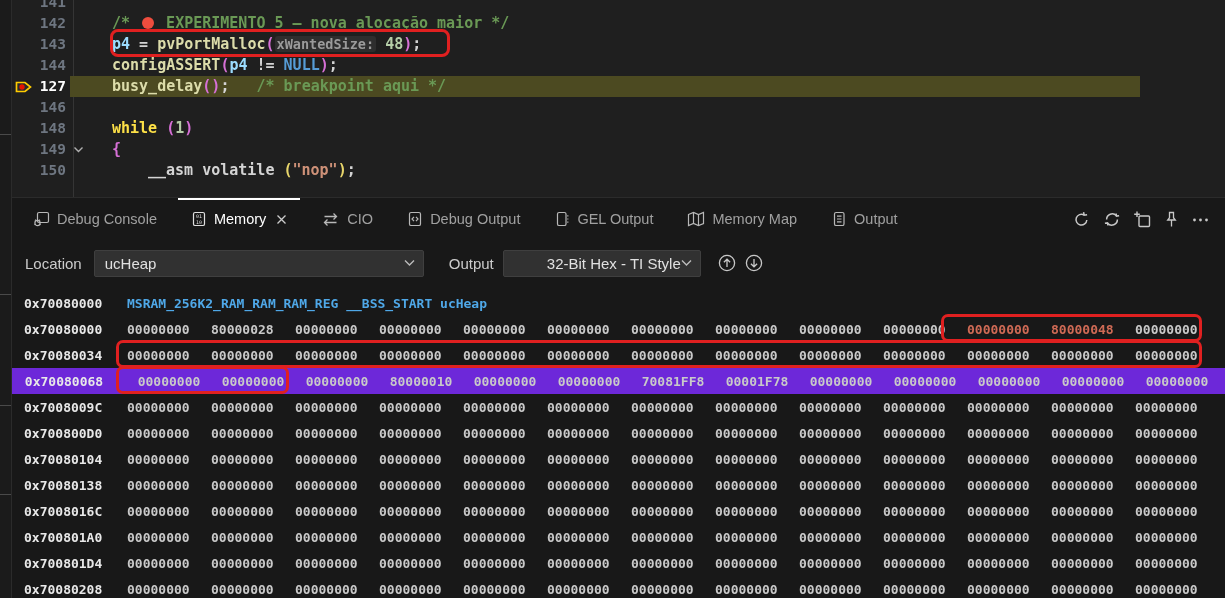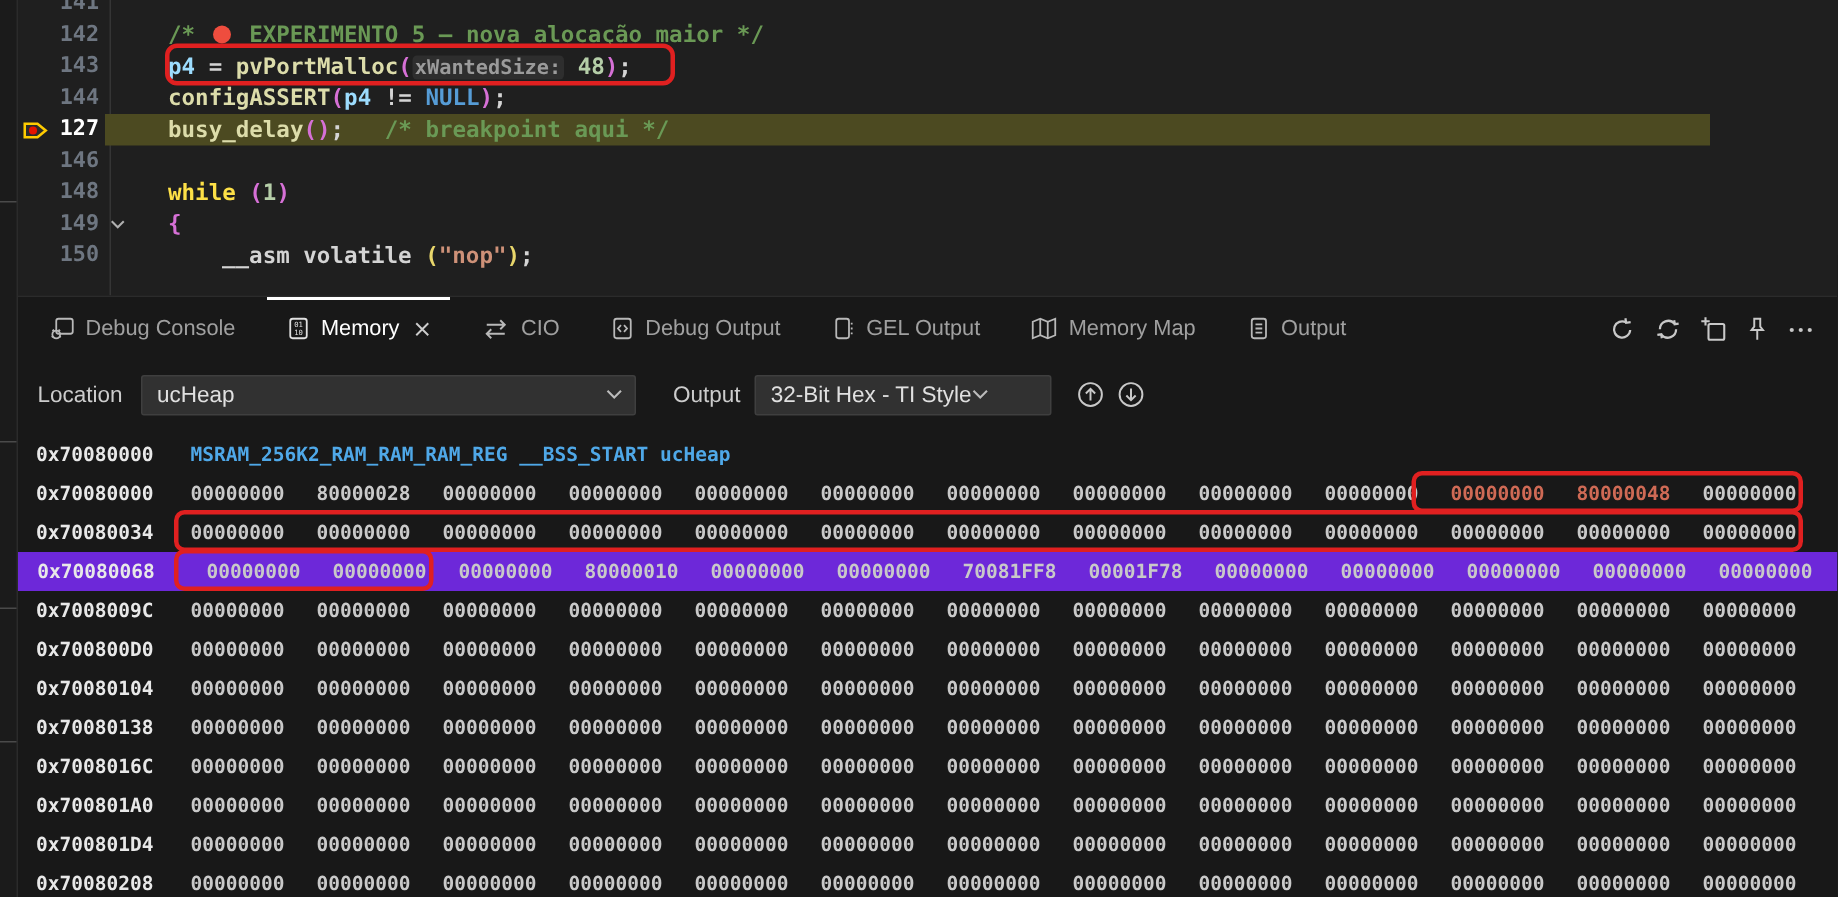--- a/index.html
+++ b/index.html
@@ -64,21 +64,21 @@
 
   .mem-toolbar{ height:46px; display:flex; align-items:center; padding-left:13px;
     color:#cccccc; font-size:15px; }
   .loc-label{ margin-right:12px; }
   .loc-input{ width:330px; height:27px; background:#313131; border:1px solid #3f3f3f;
     border-radius:2px; display:flex; align-items:center; padding:0 8px 0 10px;
     color:#e0e0e0; justify-content:space-between; }
   .fmt-label{ margin-left:25px; margin-right:9px; }
   .fmt-select{ width:198px; height:27px; background:#313131; border:1px solid #3f3f3f;
     border-radius:2px; display:flex; align-items:center; padding:0 8px 0 10px;
-    color:#e0e0e0; justify-content:flex-start; }
+    color:#e0e0e0; justify-content:flex-end; }
   .chev{ line-height:0; color:#bbbbbb; }
   .scroll-btns{ display:flex; gap:9px; margin-left:17px; color:#c8c8c8; }
   .circle-btn{ line-height:0; cursor:pointer; }
 
   .mem-table{ position:absolute; left:0; top:92px; width:1213px; bottom:0;
     font-family:"DejaVu Sans Mono", monospace; font-size:13px; font-weight:700;
     color:#c9c9c9; }
   .mrow{ height:26px; display:flex; align-items:center; padding-left:12px; }
   .mrow.selected{ background:#6d28d9;text-align:center; }
   .maddr{ width:80px; flex:0 0 80px; margin-right:23px; color:#e8e8e8; }

